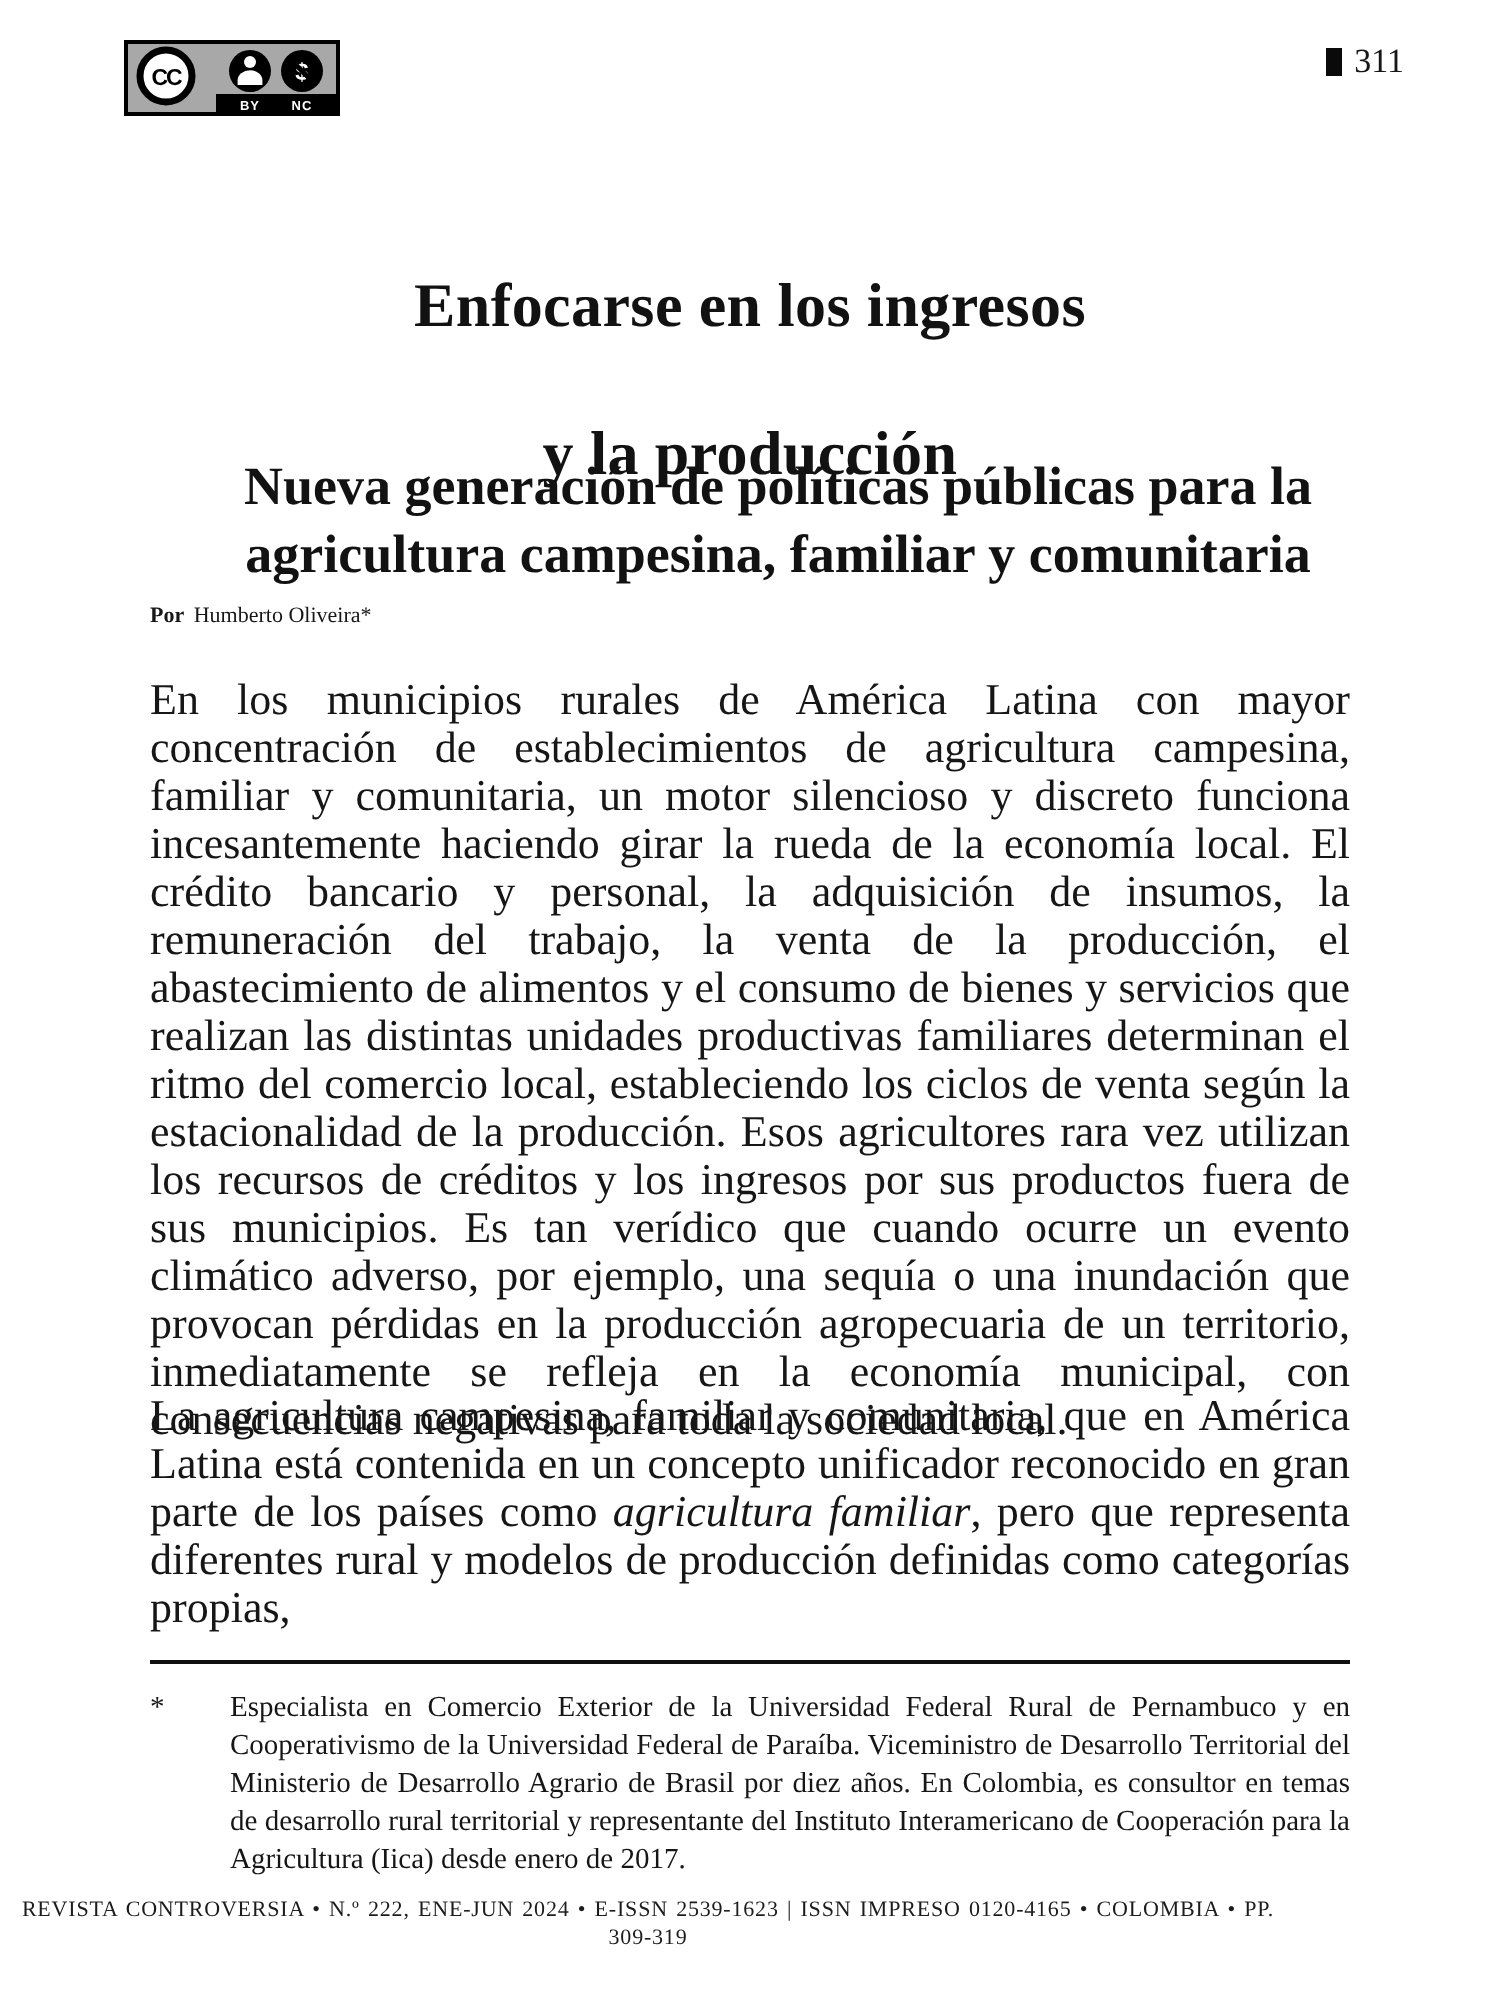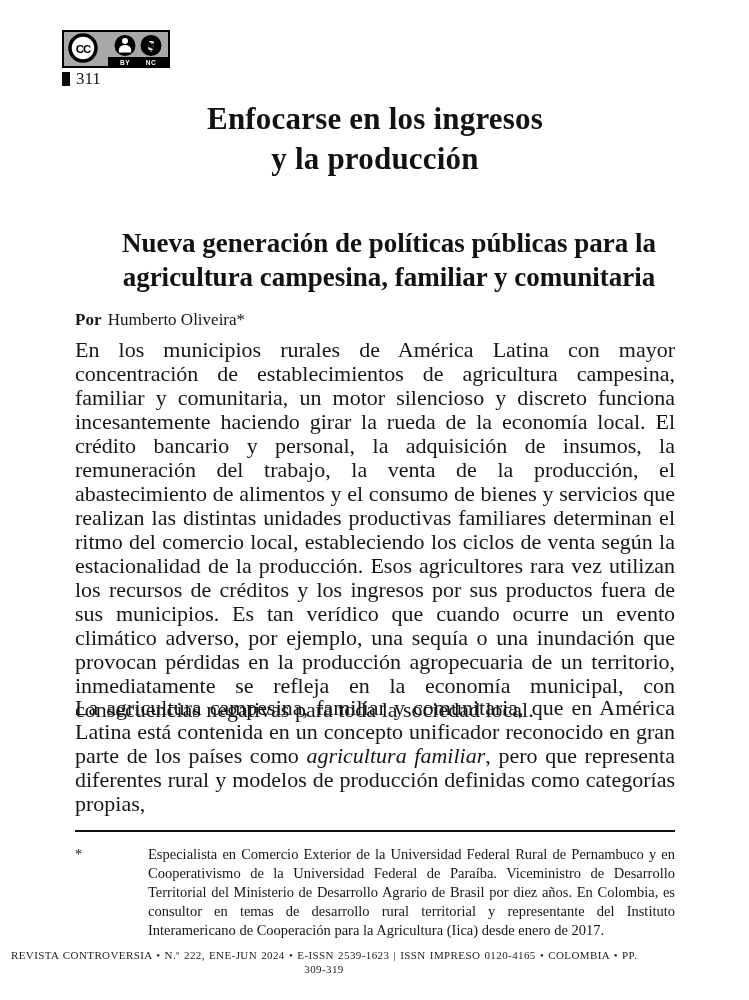--- a/index.html
+++ b/index.html
@@ -8,49 +8,49 @@
     background: #ffffff;
     font-family: "Liberation Serif", serif;
     color: #161616;
     position: relative;
     overflow: hidden;
   }
   .page { position: relative; width: 749px; height: 1000px; }
 
   
   .header {
-    position: absolute; top: 30px; left: 62px; width: 640px;
-    display: flex; justify-content: space-between; align-items: flex-start; flex-direction: column;
+    position: absolute; top: 20px; left: 62px; width: 640px;
+    display: flex; justify-content: space-between; align-items: flex-start;
   }
   .cc-badge { display: block; }
   .badge-label { font-family: "Liberation Sans", sans-serif; font-weight: bold; }
   .page-number { display: flex; align-items: center; margin-top: 2px; }
   .pn-marker {
     display: inline-block; width: 8px; height: 14px;
     background: #0a0a0a; margin-right: 6px;
   }
   .pn-text { font-size: 17px; line-height: 17px; }
 
   
   .title {
     position: absolute; top: 99px; left: 75px; width: 600px;
     margin: 0; text-align: center;
     font-size: 31px; line-height: 40px; font-weight: bold;
     letter-spacing: 0.2px; color: #121212;
   }
-  .title .tline { display: block; }
+  .title .tline { display: block; margin-top: 34px; }
   .subtitle {
     position: absolute; top: 212px; left: 75px; width: 600px;
     margin: 14px; text-align: center;
     font-size: 27px; line-height: 34px; font-weight: bold;
     color: #121212;
   }
   .byline {
-    position: absolute; top: 310px; left: 75px; width: 600px;
-    margin: 0; font-size: 17px; line-height: 20px;
+    position: absolute; top: 298px; left: 75px; width: 600px;
+    margin: 0; font-size: 11px; line-height: 20px;
   }
   .byline strong { margin-right: 2px; }
 
   
   .body-para {
     margin: 0; position: absolute; left: 75px; width: 600px;
     font-size: 22px; line-height: 24px;
     text-align: justify; color: #161616;
   }
   .para1 { top: 338px; }
@@ -60,21 +60,21 @@
   
   .footnote-rule {
     position: absolute; top: 830px; left: 75px; width: 600px; height: 2px;
     background: #111111;
   }
   .footnote {
     position: absolute; top: 845px; left: 75px; width: 600px;
     display: flex; font-size: 14.5px; line-height: 19px;
   }
   .fn-marker { flex: none; width: 40px; }
-  .fn-text { flex: 1; text-align: justify; margin-left: 33px; }
+  .fn-text { flex: 1; text-align: justify; }
 
   
   .footer {
     position: absolute; top: 948px; left: 0; width: 648px;
     text-align: center; font-size: 11px; line-height: 14px;
     letter-spacing: 0.4px; word-spacing: 1px; color: #1c1c1c;
   }
 </style>
 </head>
 <body>

